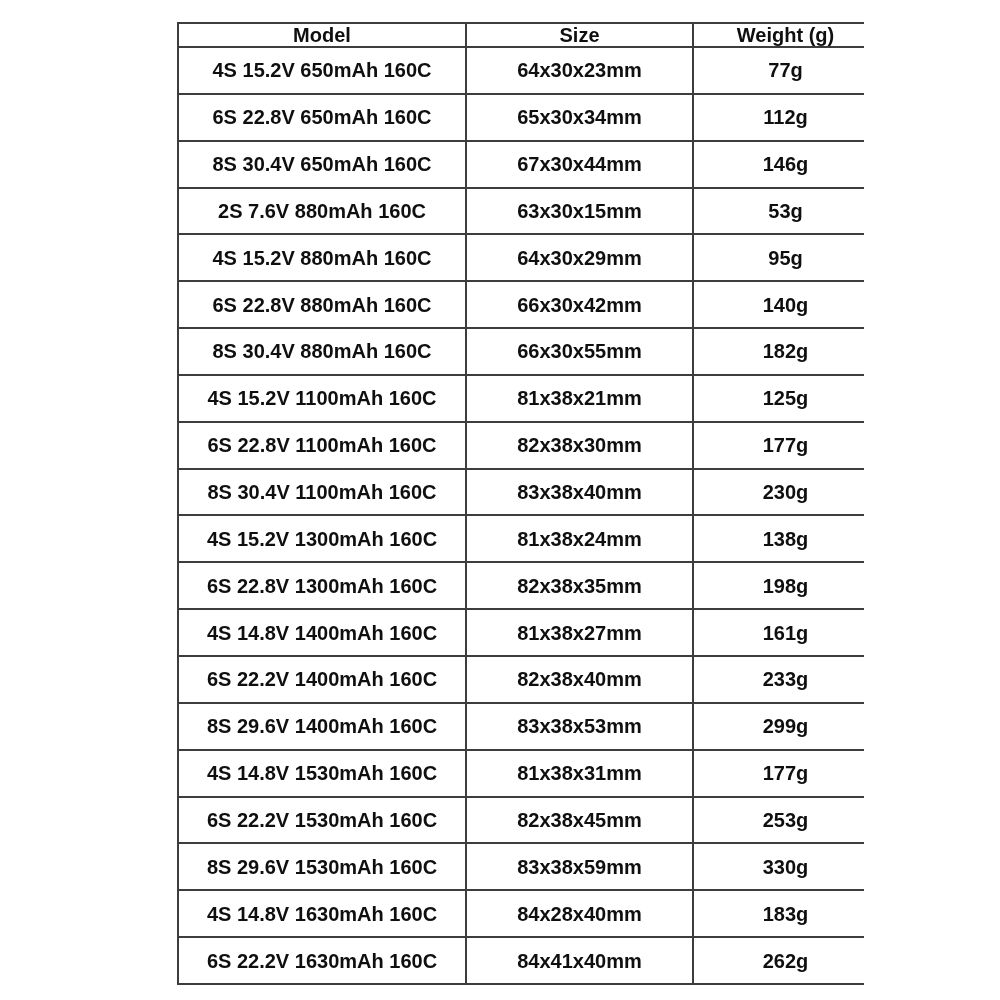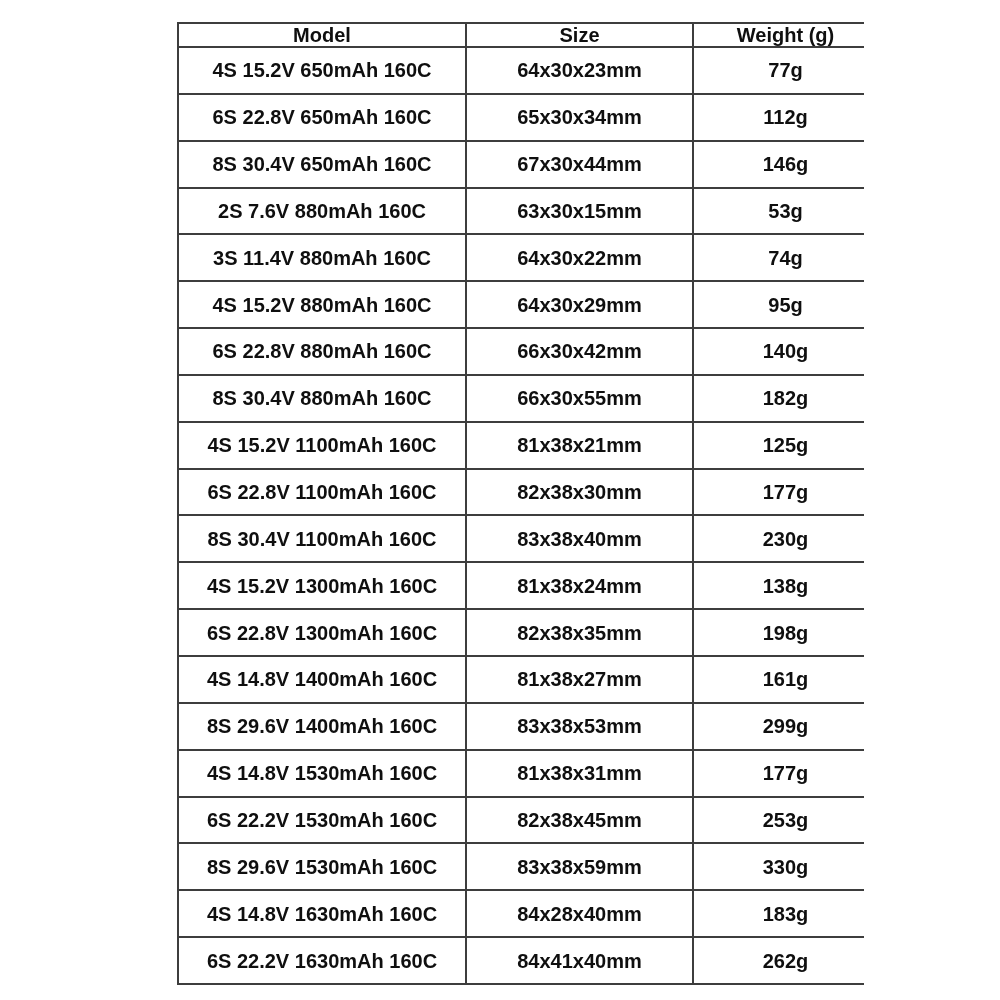--- a/index.html
+++ b/index.html
@@ -84,25 +84,20 @@
           <td>8S 30.4V 650mAh 160C</td>
           <td>67x30x44mm</td>
           <td>146g</td>
         </tr>
         <tr>
           <td>2S 7.6V 880mAh 160C</td>
           <td>63x30x15mm</td>
           <td>53g</td>
         </tr>
         <tr>
-          <td>3S 11.4V 880mAh 160C</td>
-          <td>64x30x22mm</td>
-          <td>74g</td>
-        </tr>
-        <tr>
           <td>4S 15.2V 880mAh 160C</td>
           <td>64x30x29mm</td>
           <td>95g</td>
         </tr>
         <tr>
           <td>6S 22.8V 880mAh 160C</td>
           <td>66x30x42mm</td>
           <td>140g</td>
         </tr>
         <tr>
@@ -134,20 +129,25 @@
           <td>6S 22.8V 1300mAh 160C</td>
           <td>82x38x35mm</td>
           <td>198g</td>
         </tr>
         <tr>
           <td>4S 14.8V 1400mAh 160C</td>
           <td>81x38x27mm</td>
           <td>161g</td>
         </tr>
         <tr>
+          <td>6S 22.2V 1400mAh 160C</td>
+          <td>82x38x40mm</td>
+          <td>233g</td>
+        </tr>
+        <tr>
           <td>8S 29.6V 1400mAh 160C</td>
           <td>83x38x53mm</td>
           <td>299g</td>
         </tr>
         <tr>
           <td>4S 14.8V 1530mAh 160C</td>
           <td>81x38x31mm</td>
           <td>177g</td>
         </tr>
         <tr>

